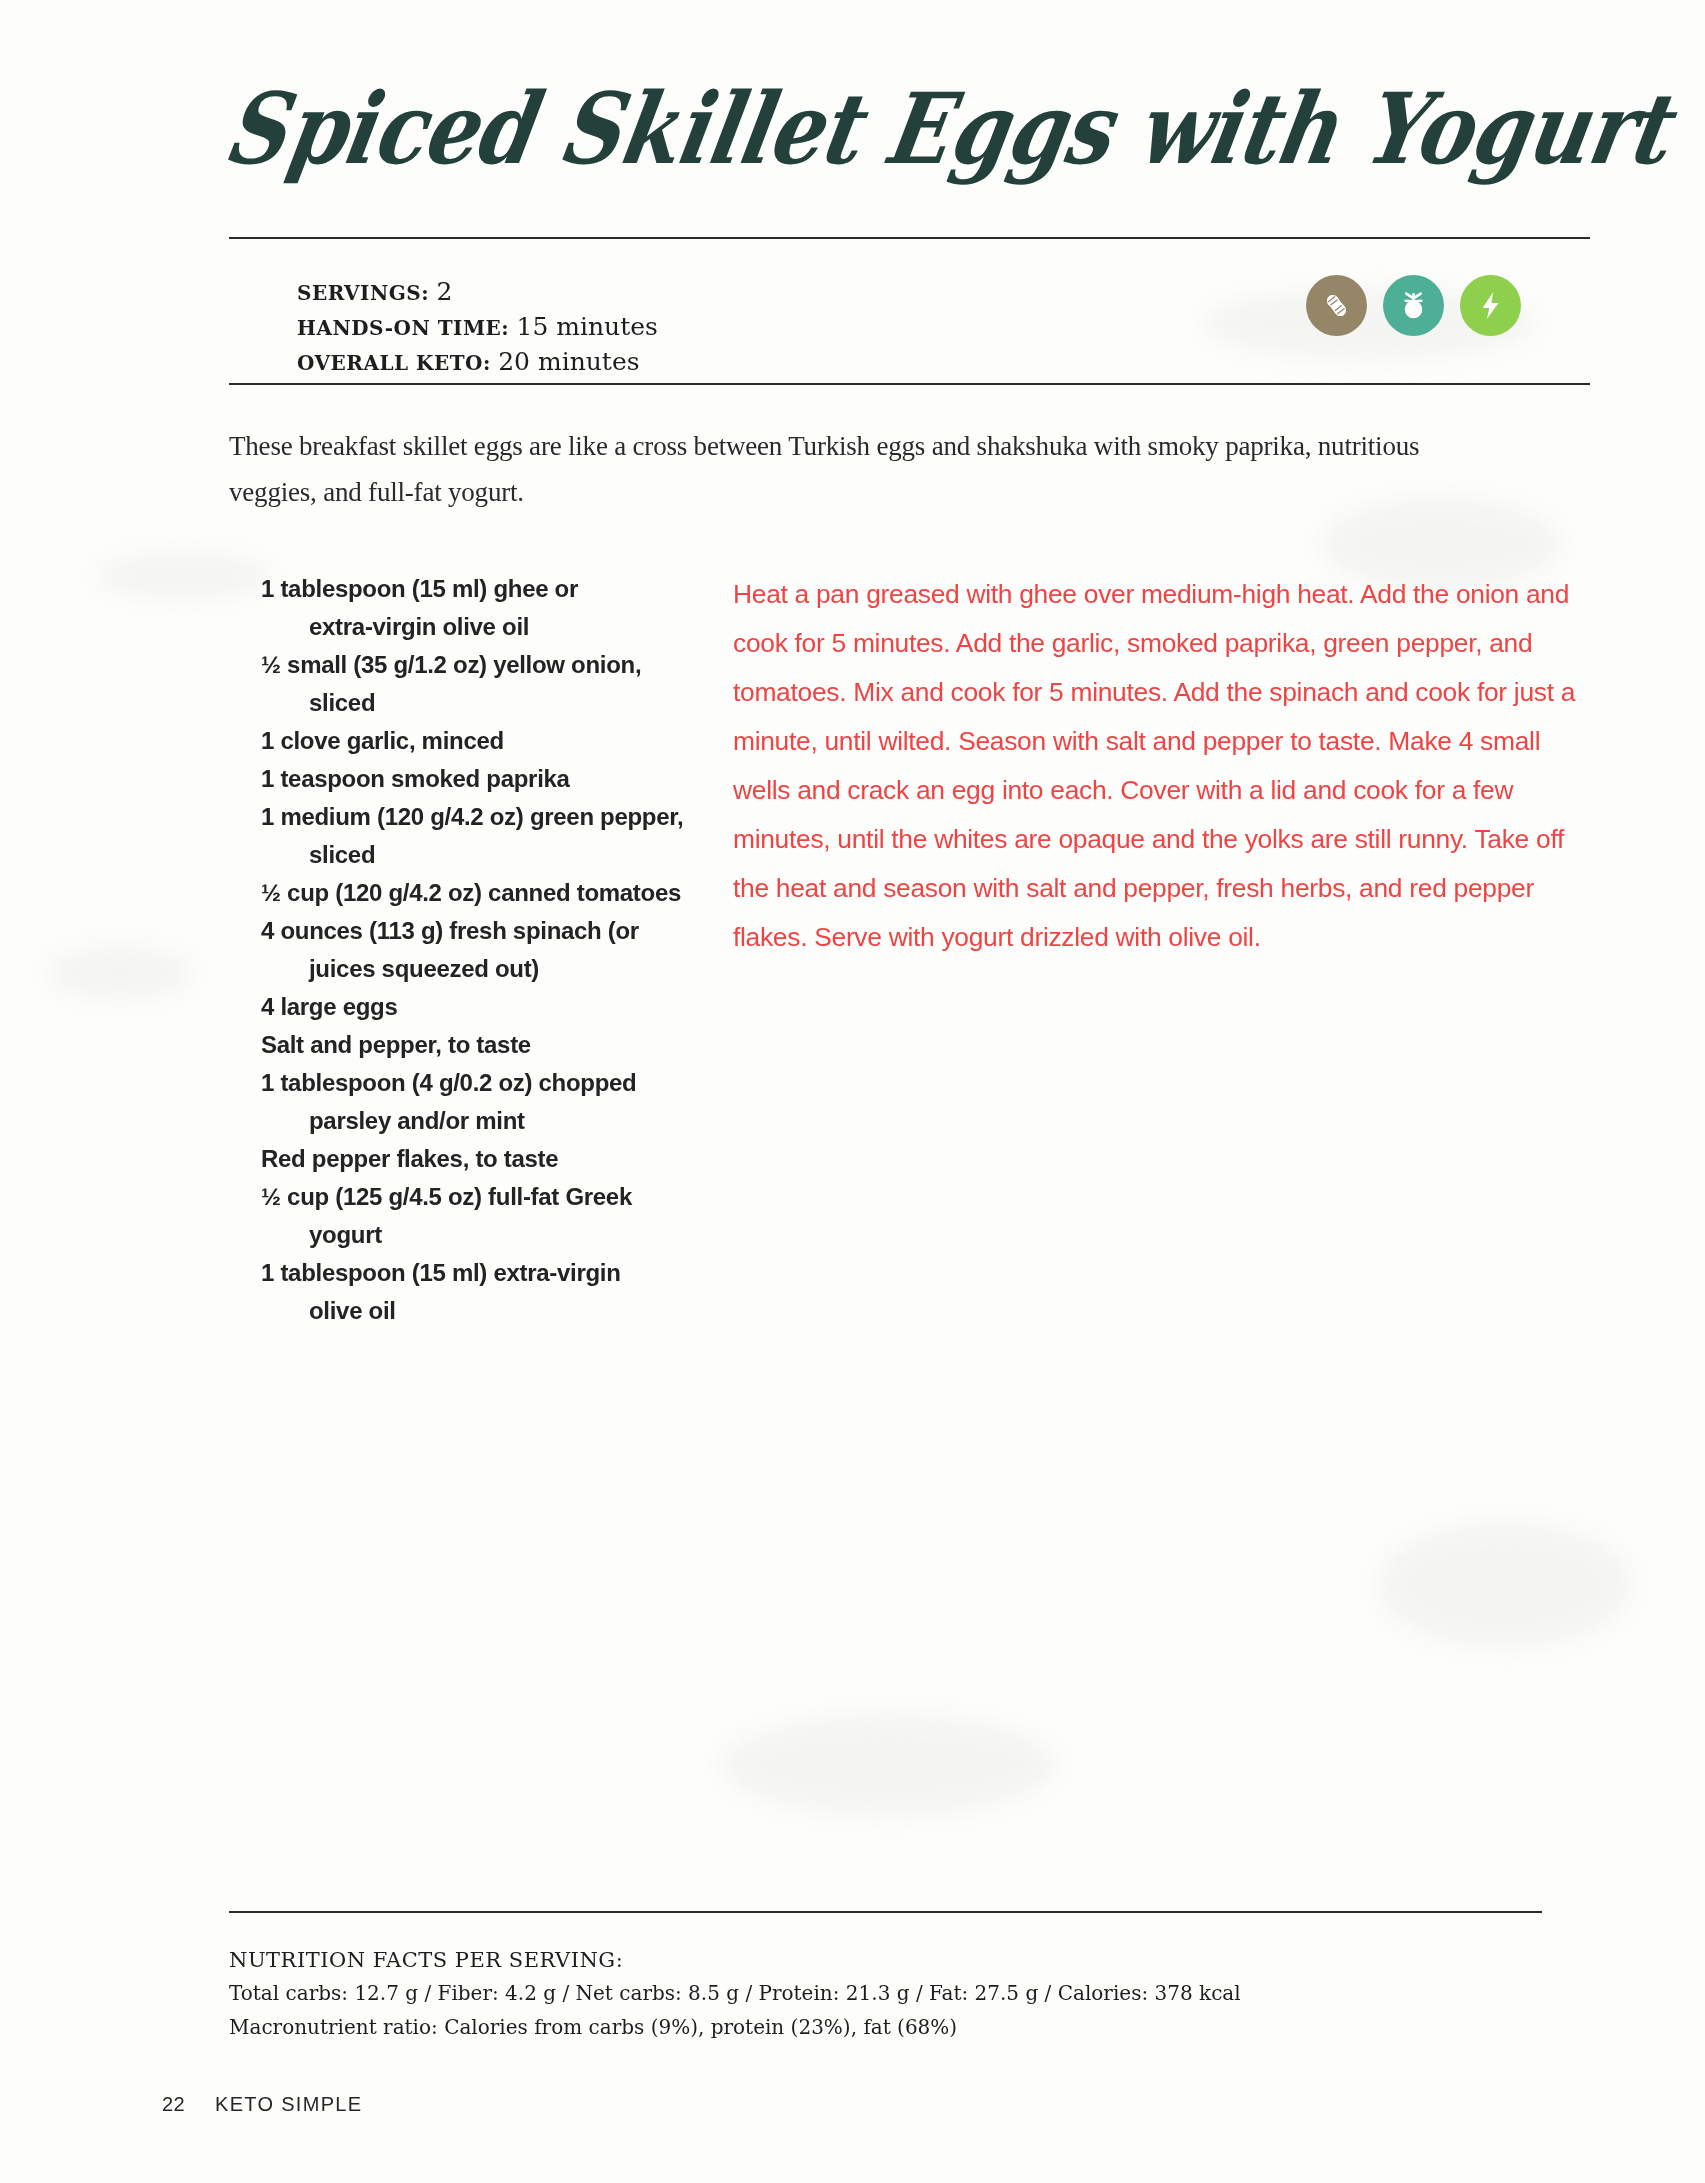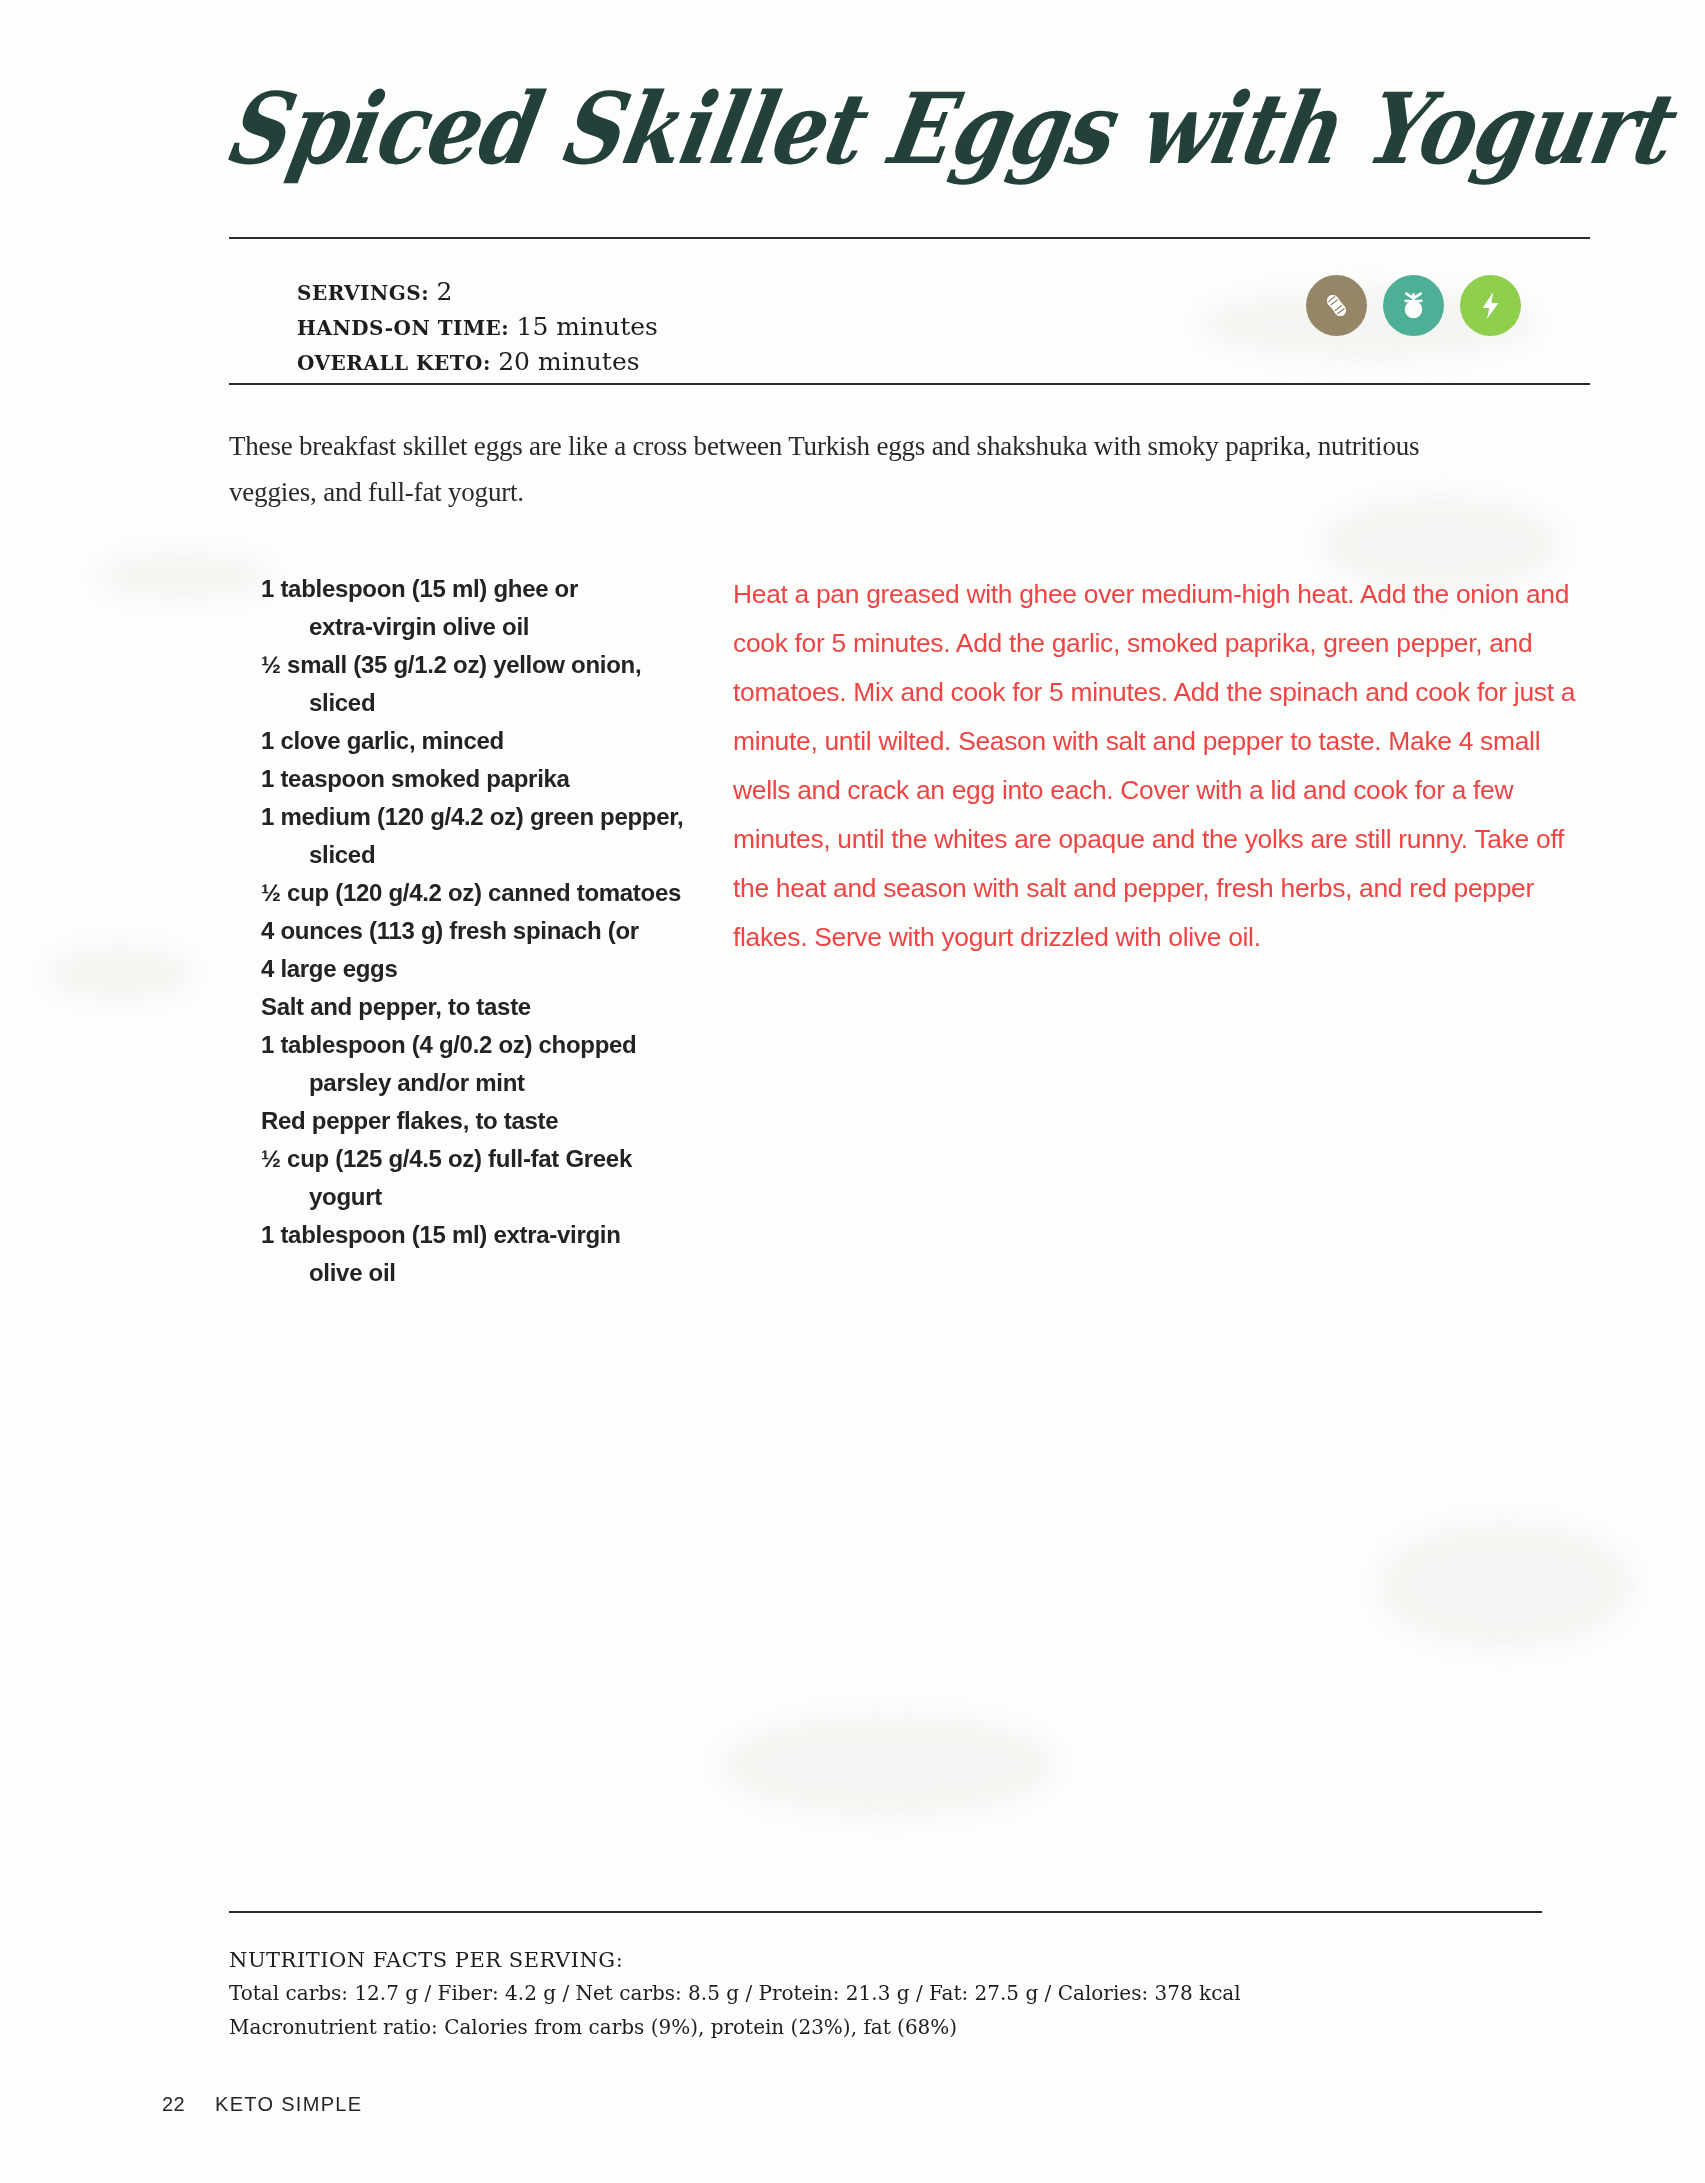--- a/index.html
+++ b/index.html
@@ -300,20 +300,21 @@
         </p>
         <p class="ingredient">
           <span>1 medium (120 g/4.2 oz) green pepper,</span>
           <span class="cont">sliced</span>
         </p>
         <p class="ingredient">
           <span>½ cup (120 g/4.2 oz) canned tomatoes</span>
         </p>
         <p class="ingredient">
           <span>4 ounces (113 g) fresh spinach (or</span>
+          <span class="cont">juices squeezed out)</span>
         </p>
         <p class="ingredient">
           <span>4 large eggs</span>
         </p>
         <p class="ingredient">
           <span>Salt and pepper, to taste</span>
         </p>
         <p class="ingredient">
           <span>1 tablespoon (4 g/0.2 oz) chopped</span>
           <span class="cont">parsley and/or mint</span>

